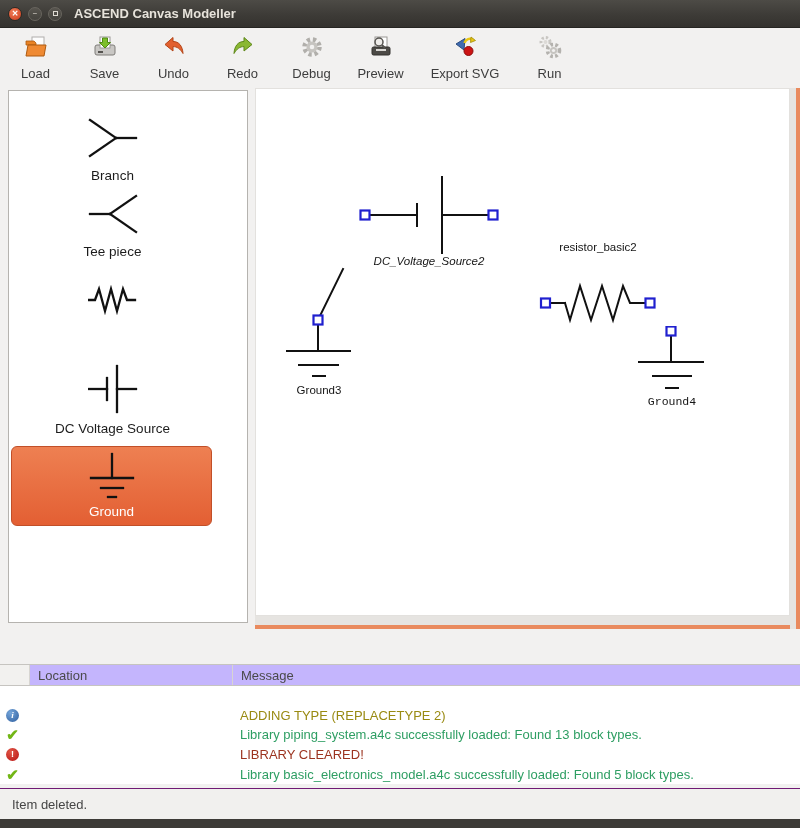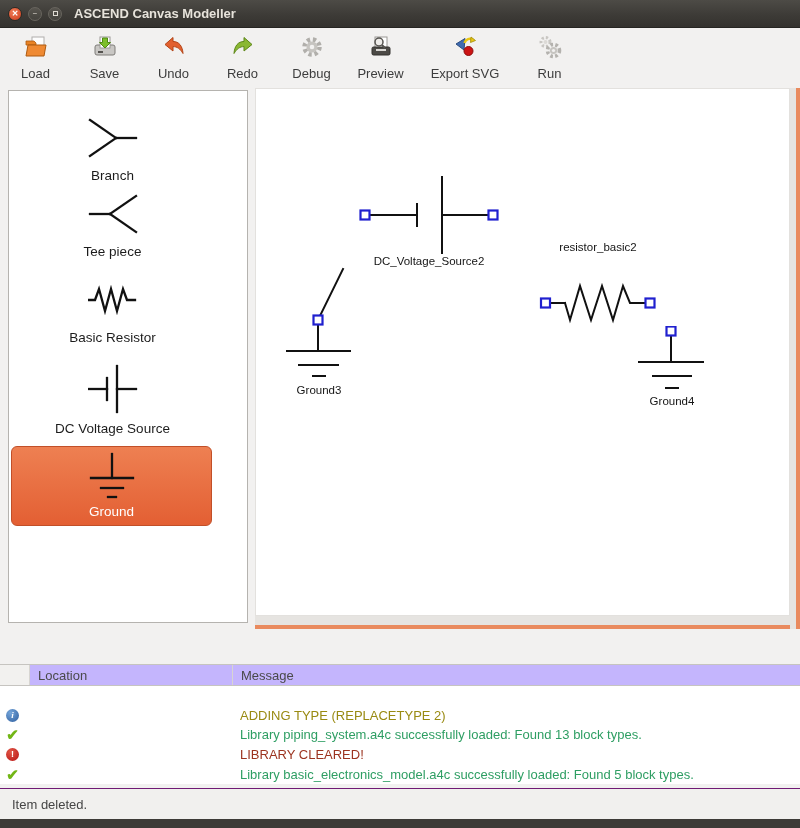--- a/index.html
+++ b/index.html
@@ -196,21 +196,20 @@
           <line x1="4" y1="23" x2="24" y2="23"></line>
             <line x1="24" y1="23" x2="50" y2="5"></line>
             <line x1="24" y1="23" x2="50" y2="41"></line>
         </svg>
         <div class="plabel">Tee piece</div>
       </div>
       <div class="p-item" style="top:194px;">
         <svg class="psym" width="50" height="30">
           <path d="M1 15 H7 L11 4 L17 26 L23 4 L29 26 L35 4 L39 15 H47" fill="none"></path>
         </svg>
-        <div class="plabel" style="margin-top:11px;">Basic Resistor</div>
       </div>
       <div class="p-item" style="top:273px;">
         <svg class="psym" width="50" height="50">
           <line x1="1" y1="25" x2="19" y2="25"></line>
             <line x1="19" y1="14" x2="19" y2="36"></line>
           <line x1="29" y1="2" x2="29" y2="48"></line>
             <line x1="29" y1="25" x2="48" y2="25"></line>
         </svg>
         <div class="plabel">DC Voltage Source</div>
       </div>
@@ -231,21 +230,21 @@
       <div class="comp" style="left:99px; top:82px;">
         <svg width="150" height="92">
           <line class="wire" x1="16" y1="45" x2="63" y2="45"></line>
           <line class="wire" x1="63" y1="34" x2="63" y2="56"></line>
           <line class="wire" x1="88" y1="7" x2="88" y2="83"></line>
           <line class="wire" x1="88" y1="45" x2="134" y2="45"></line>
           <rect class="port" x="6.5" y="40.5" width="9" height="9"></rect>
           <rect class="port" x="134.5" y="40.5" width="9" height="9"></rect>
         </svg>
       </div>
-      <div class="clabel" style="left:99px; top:167px; width:150px;">DC_Voltage_Source2</div>
+      <div class="clabel" style="left:99px; top:167px; width:150px;font-style:italic;">DC_Voltage_Source2</div>
 
       <div class="comp" style="left:283px; top:193px;">
         <svg width="120" height="46">
           <line class="wire" x1="12" y1="22" x2="27" y2="22"></line>
           <path class="wire" d="M27 22 L32 39 L42 5 L53 39 L64 5 L75 39 L85 5 L92 22 H107"></path>
           <rect class="port" x="3" y="17.5" width="9" height="9"></rect>
           <rect class="port" x="107.5" y="17.5" width="9" height="9"></rect>
         </svg>
       </div>
       <div class="clabel" style="left:283px; top:153px; width:120px;">resistor_basic2</div>
@@ -264,21 +263,21 @@
 
       <div class="comp" style="left:381px; top:238px;">
         <svg width="72" height="68">
           <line class="wire" x1="35" y1="10" x2="35" y2="36"></line>
           <line class="wire" x1="3" y1="36" x2="67" y2="36"></line>
           <line class="wire" x1="17" y1="50" x2="55" y2="50"></line>
           <line class="wire" x1="30" y1="62" x2="42" y2="62"></line>
           <rect class="port" x="30.5" y="0.5" width="9" height="9"></rect>
         </svg>
       </div>
-      <div class="clabel" style="left:381px; top:307px; width:72px;">Ground4</div>
+      <div class="clabel" style="left:381px; top:307px; width:72px;font-family:Liberation Mono, monospace;">Ground4</div>
 
       <div class="hs-track"></div>
       <div class="hs-thumb"></div>
       <div class="vs-track"></div>
       <div class="vs-thumb"></div>
     </div>
   </div>
 
   <div class="console">
     <div class="thead">

